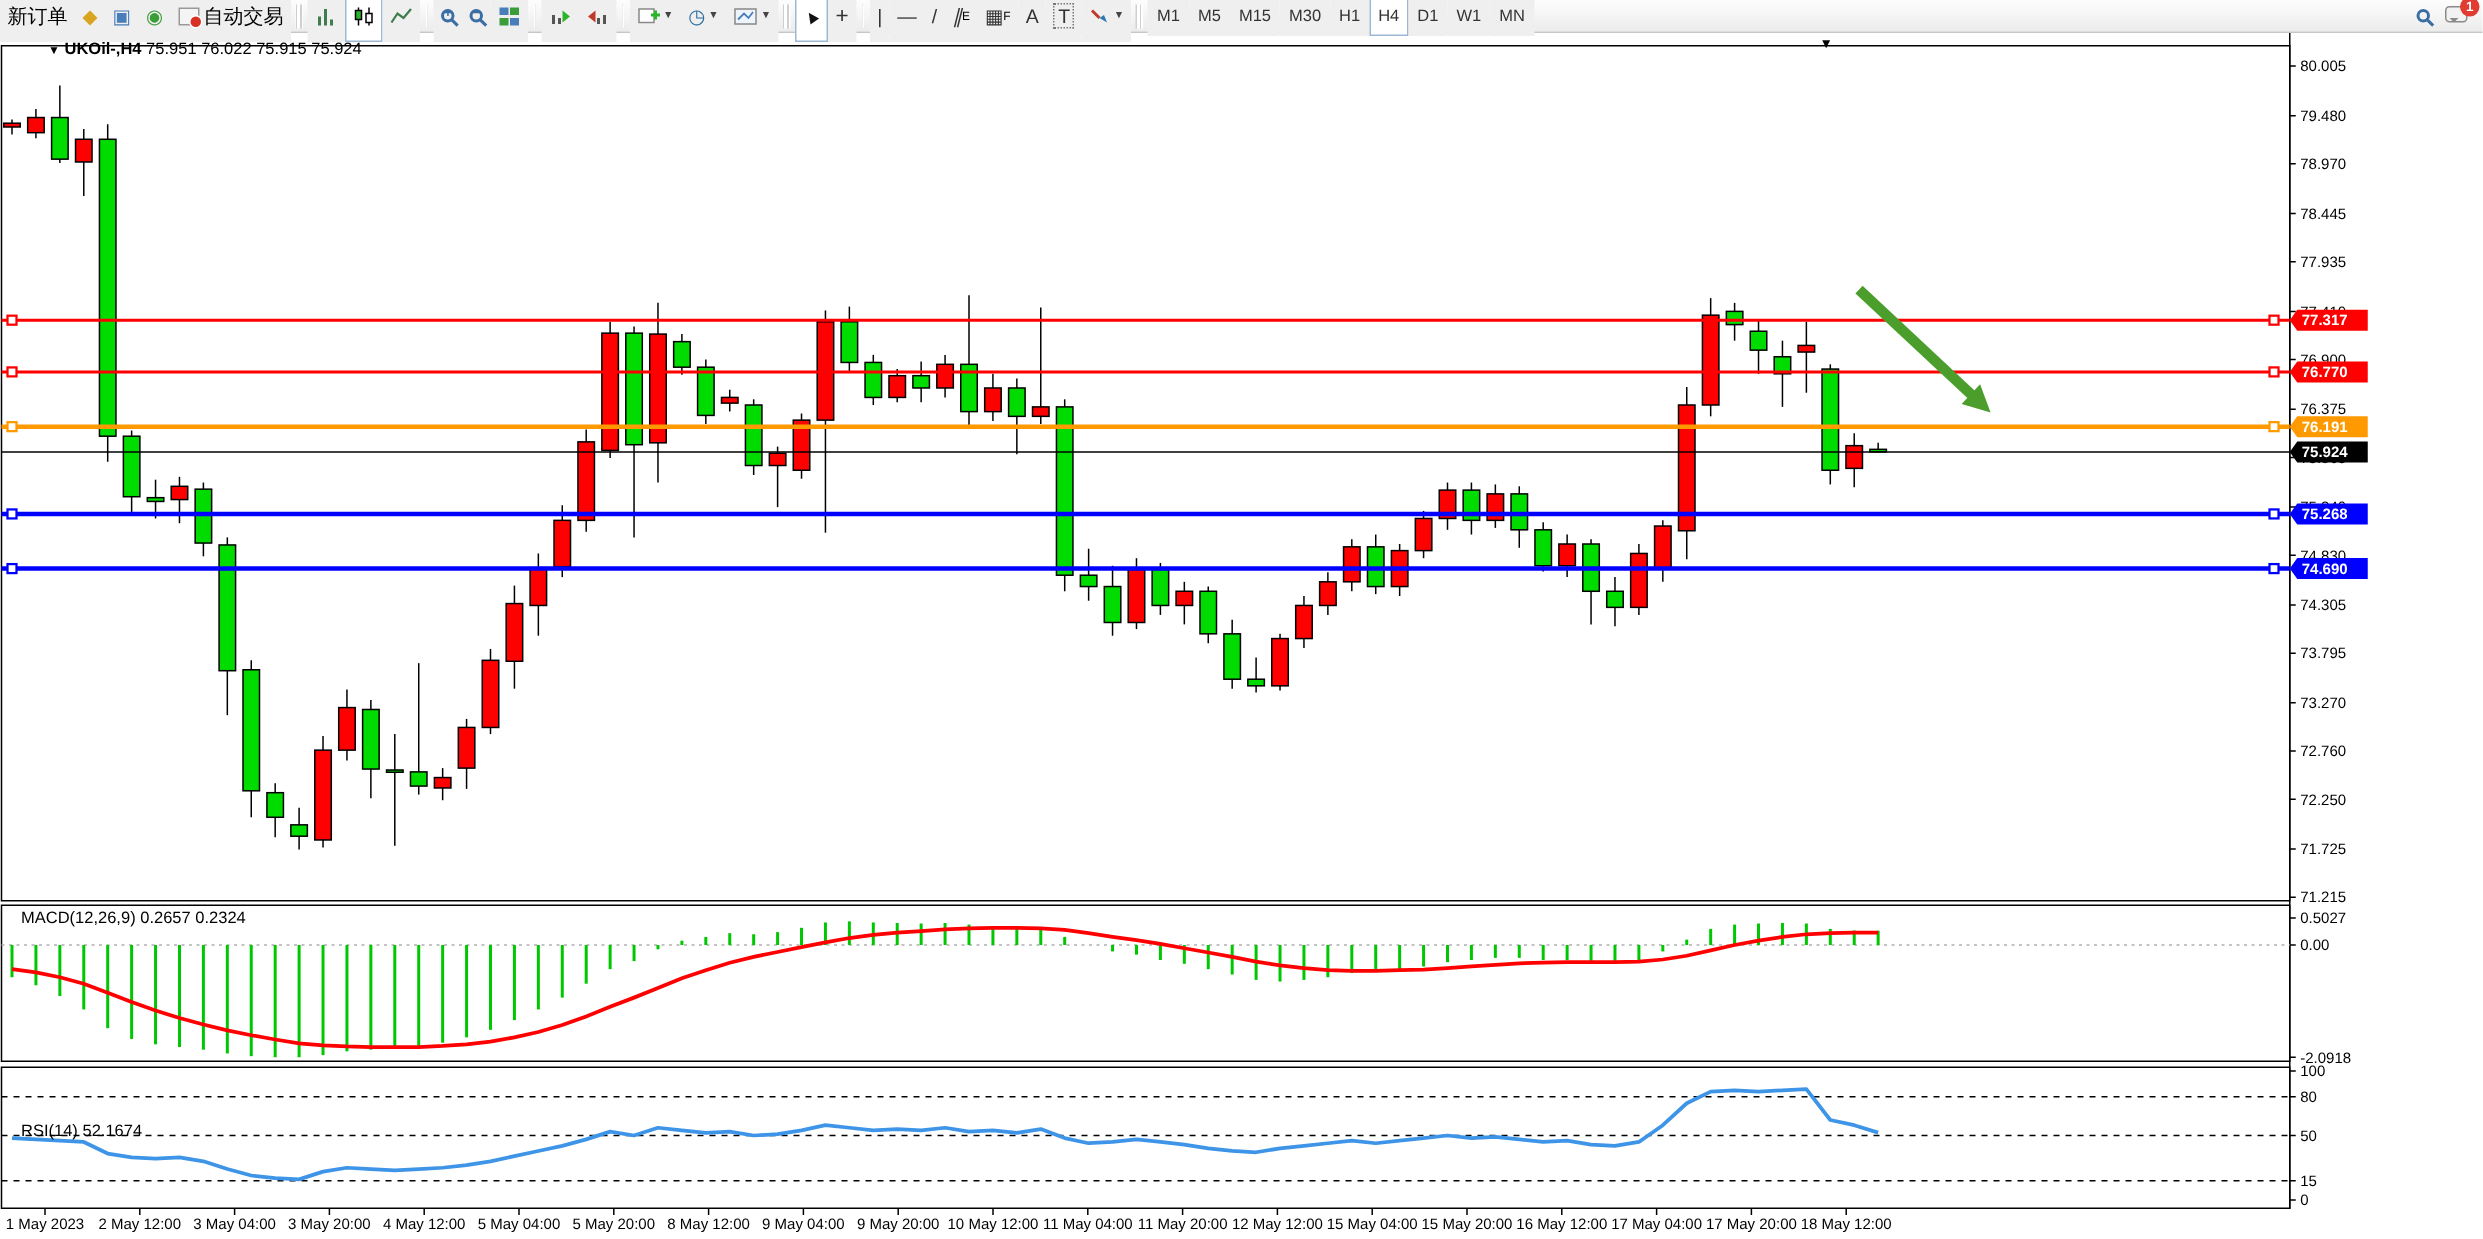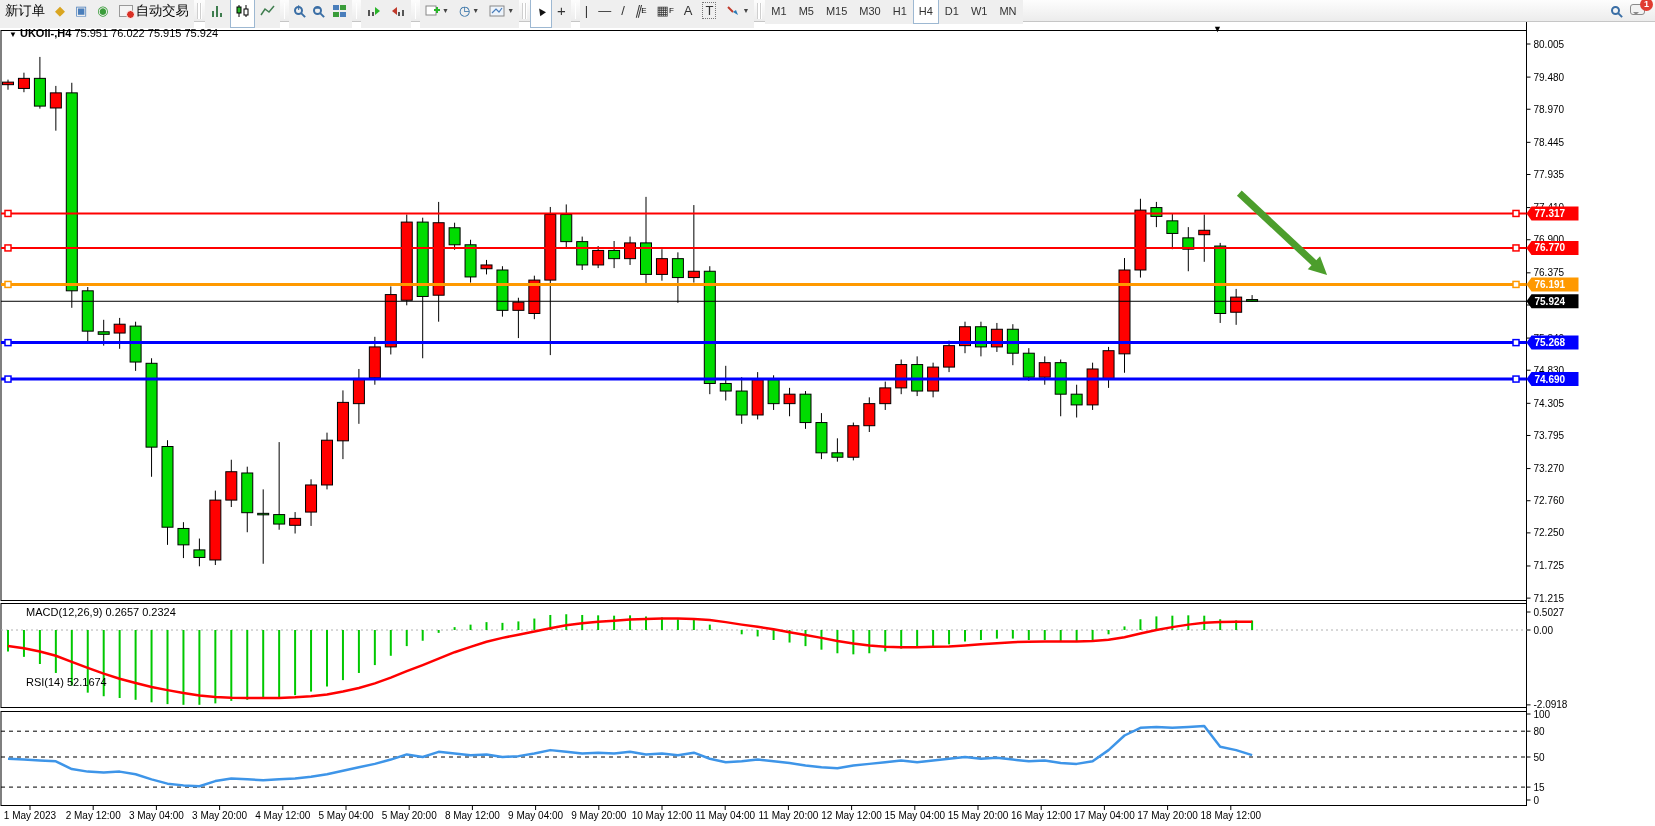--- a/index.html
+++ b/index.html
@@ -35,23 +35,23 @@
   .i-chat { width:15px; height:11px; border:1px solid #8a8a8a; border-radius:3px;
     background:#f2f2f2; position:relative; display:inline-block; }
   .i-chat::after { content:''; position:absolute; left:2px; bottom:-4px;
     border:3px solid transparent; border-top-color:#8a8a8a; }
   .badge { position:absolute; right:-8px; top:-6px; min-width:13px; height:13px; border-radius:7px;
     background:#e03c31; color:#fff; font-size:9px; font-weight:bold; text-align:center;
     line-height:13px; padding:0 2px; }
   .cursor-ic { display:inline-block; transform:rotate(-35deg); font-size:12px; color:#111; }
   .thin { font-size:13px; color:#333; font-weight:400; }
   
-  #chart-title { position:absolute; left:9px; top:27px; font-size:11px; color:#000; z-index:4; }
+  #chart-title { position:absolute; left:32px; top:27px; font-size:11px; color:#000; z-index:4; }
   #chart-title b { font-weight:bold; }
-  .pane-label { position:absolute; left:14px; font-size:11px; color:#000; z-index:4;margin-left:12px; }
+  .pane-label { position:absolute; left:14px; font-size:11px; color:#000; z-index:4; }
   #shift-marker { position:absolute; left:1213px; top:24px; font-size:9px; color:#000; z-index:4; }
   #stage { position:absolute; left:0; top:0; }
 </style>
 </head>
 <body>
 
 <div id="toolbar">
   <button class="tbtn">
       <span>新订单</span>
     </button>
@@ -188,21 +188,21 @@
 
 <div id="chart-title">
   <span style="font-size:8px">▼</span>
   <b>UKOil-,H4</b>
   <span>75.951 76.022 75.915 75.924</span>
 </div>
 <div id="shift-marker">▼</div>
 <div class="pane-label" style="top:606px">
   <span>MACD(12,26,9)</span> <span>0.2657 0.2324</span>
 </div>
-<div class="pane-label" style="top:676px">
+<div class="pane-label" style="top:748px">
   <span>RSI(14)</span> <span>52.1674</span>
 </div>
 
 <svg id="stage" width="1655" height="826">
     <g>
       <rect x="1" y="30.5" width="1525.5" height="570" fill="#fff" stroke="#000" stroke-width="1"></rect>
       <rect x="1" y="603.5" width="1525.5" height="104" fill="#fff" stroke="#000" stroke-width="1"></rect>
       <rect x="1" y="711.5" width="1525.5" height="94" fill="#fff" stroke="#000" stroke-width="1"></rect>
       <line x1="1526.5" y1="22" x2="1526.5" y2="806" stroke="#000" stroke-width="1"></line>
     </g>

